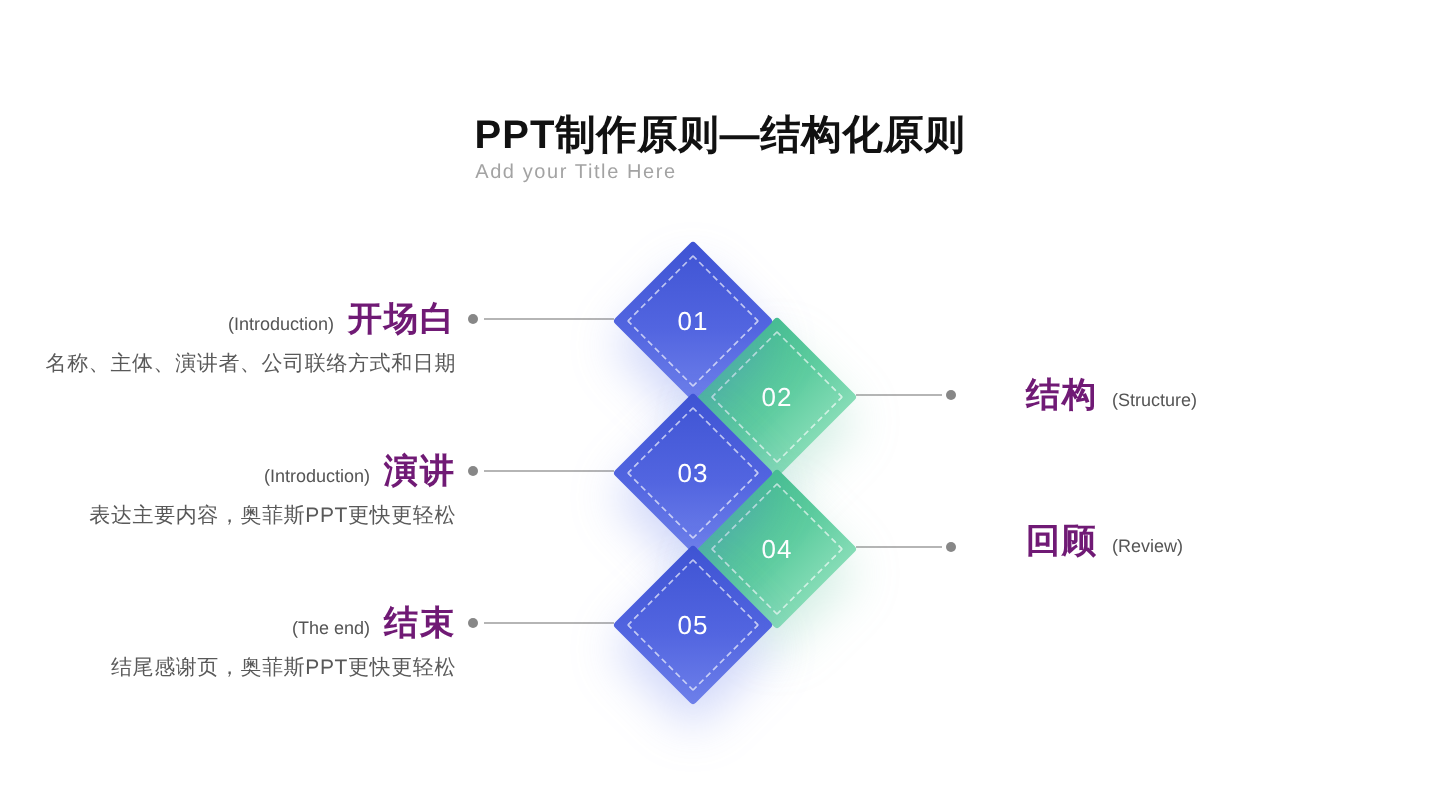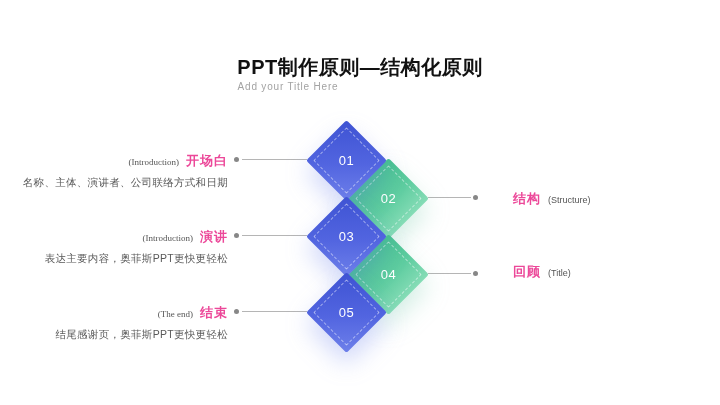--- a/index.html
+++ b/index.html
@@ -34,23 +34,23 @@
   }
 
   
   .connector-line{position:absolute;height:1px;background:#b5b5b5;}
   .connector-dot{position:absolute;width:5px;height:5px;border-radius:50%;background:#878787;}
 
   
   .left-item{position:absolute;right:492px;text-align:right;width:240px;}
   .right-item{position:absolute;left:513px;text-align:left;width:215px;}
   .item-heading{line-height:22px;white-space:nowrap;}
-  .item-title{font-size:13px;font-weight:700;color:#ec4899;letter-spacing:1px;}
+  .item-title{font-size:17px;font-weight:700;color:#701a75;letter-spacing:1px;}
   .item-tag{font-size:9px;color:#555555;}
-  .left-item .item-tag{margin-right:7px;font-family:Liberation Serif, serif;}
+  .left-item .item-tag{margin-right:7px;}
   .right-item .item-tag{margin-left:7px;}
   .item-desc{margin-top:2px;font-size:10.5px;line-height:15px;color:#595959;letter-spacing:0.3px;}
 </style>
 </head>
 <body>
 
 <div id="slide">
 
   <div class="slide-title">PPT制作原则—结构化原则</div>
   <div class="slide-subtitle">Add your Title Here</div>
@@ -117,17 +117,17 @@
     <div class="item-desc">结尾感谢页，奥菲斯PPT更快更轻松</div>
   </div>
 
   <div class="right-item" style="top:186.5px;">
     <div class="item-heading">
       <span class="item-title">结构</span><span class="item-tag">(Structure)</span>
     </div>
   </div>
   <div class="right-item" style="top:260px;">
     <div class="item-heading">
-      <span class="item-title">回顾</span><span class="item-tag">(Title)</span>
+      <span class="item-title">回顾</span><span class="item-tag">(Review)</span>
     </div>
   </div>
 
 </div>
 
 </body></html>

